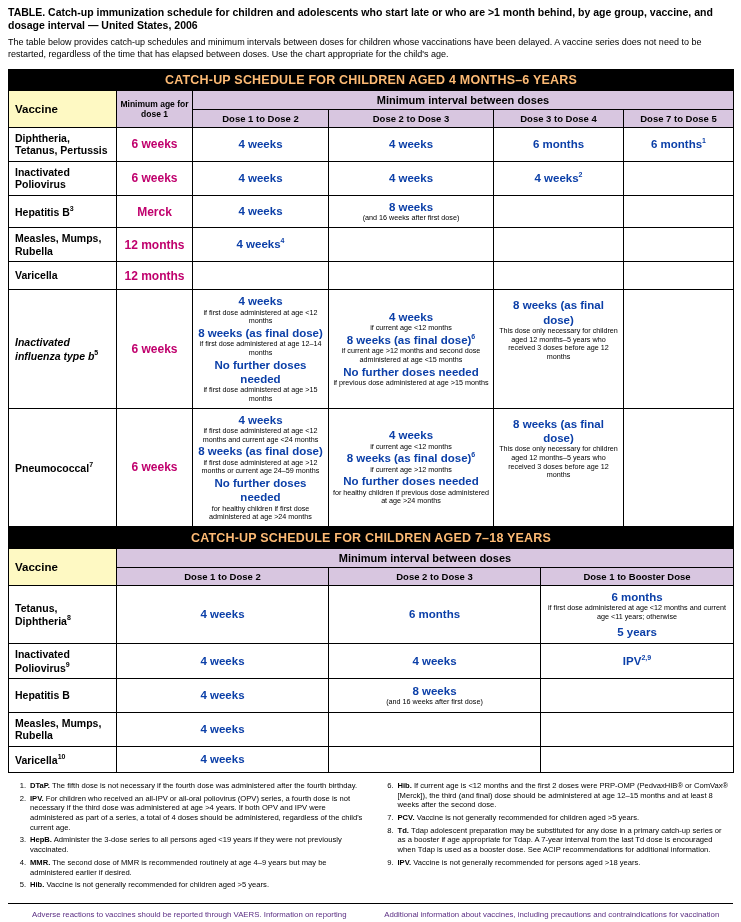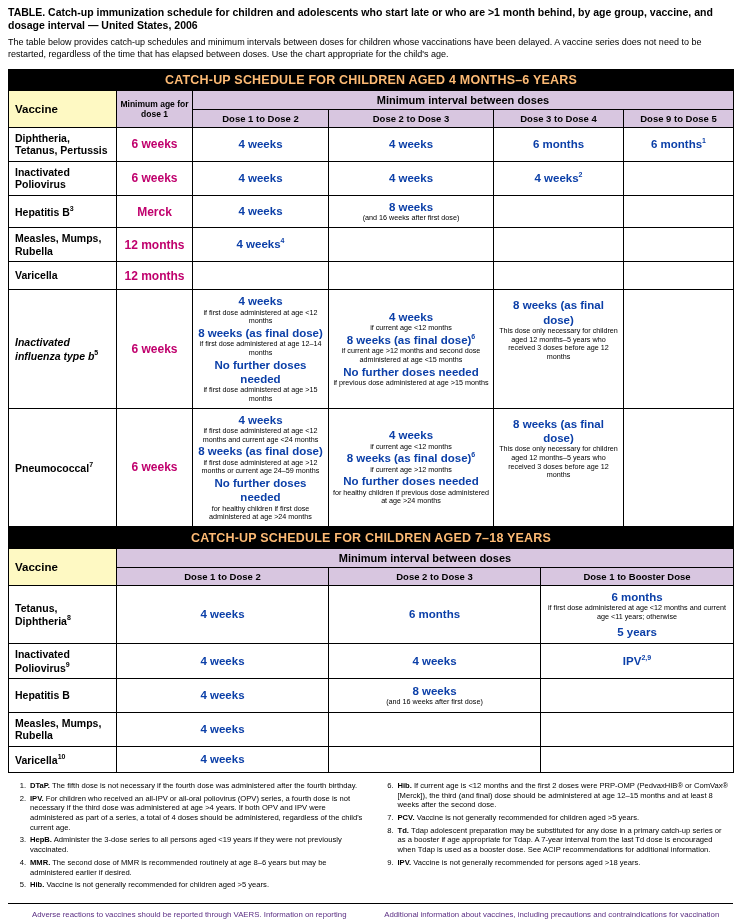--- a/index.html
+++ b/index.html
@@ -56,21 +56,21 @@
     </tr>
     <tr>
       <td class="hdrleft" rowspan="2">Vaccine</td>
       <td class="hdr" rowspan="2" style="font-size:8.5px">Minimum age for dose 1</td>
       <td class="hdr" colspan="4">Minimum interval between doses</td>
     </tr>
     <tr>
       <td class="hdr" style="font-size:9.5px">Dose 1 to Dose 2</td>
       <td class="hdr" style="font-size:9.5px">Dose 2 to Dose 3</td>
       <td class="hdr" style="font-size:9.5px">Dose 3 to Dose 4</td>
-      <td class="hdr" style="font-size:9.5px">Dose 9 to Dose 5</td>
+      <td class="hdr" style="font-size:9.5px">Dose 7 to Dose 5</td>
     </tr>
 
     <tr style="height:32px">
       <td class="vac">Diphtheria, Tetanus, Pertussis</td>
       <td class="cell age">6 weeks</td>
       <td class="cell blue">4 weeks</td>
       <td class="cell blue">4 weeks</td>
       <td class="cell blue">6 months</td>
       <td class="cell blue"><span>6 months</span><span class="sup">1</span></td>
     </tr>
@@ -234,21 +234,21 @@
       <div class="note">
           <span class="nnum">2.</span>
           <span class="ntxt"><b>IPV.</b> <span>For children who received an all-IPV or all-oral poliovirus (OPV) series, a fourth dose is not necessary if the third dose was administered at age &gt;4 years. If both OPV and IPV were administered as part of a series, a total of 4 doses should be administered, regardless of the child's current age.</span></span>
         </div>
       <div class="note">
           <span class="nnum">3.</span>
           <span class="ntxt"><b>HepB.</b> <span>Administer the 3-dose series to all persons aged &lt;19 years if they were not previously vaccinated.</span></span>
         </div>
       <div class="note">
           <span class="nnum">4.</span>
-          <span class="ntxt"><b>MMR.</b> <span>The second dose of MMR is recommended routinely at age 8–6 years but may be administered earlier if desired.</span></span>
+          <span class="ntxt"><b>MMR.</b> <span>The second dose of MMR is recommended routinely at age 4–9 years but may be administered earlier if desired.</span></span>
         </div>
       <div class="note">
           <span class="nnum">5.</span>
           <span class="ntxt"><b>Hib.</b> <span>Vaccine is not generally recommended for children aged &gt;5 years.</span></span>
         </div>
     </div>
     <div class="notecol">
       <div class="note">
           <span class="nnum">6.</span>
           <span class="ntxt"><b>Hib.</b> <span>If current age is &lt;12 months and the first 2 doses were PRP-OMP (PedvaxHIB® or ComVax® [Merck]), the third (and final) dose should be administered at age 12–15 months and at least 8 weeks after the second dose.</span></span>

